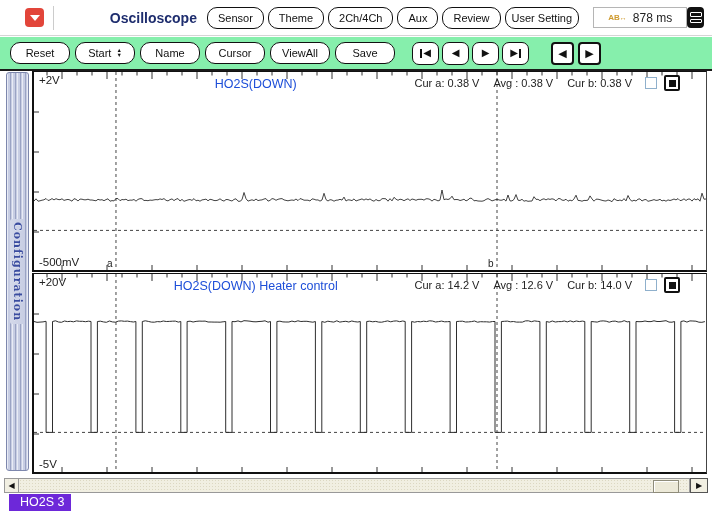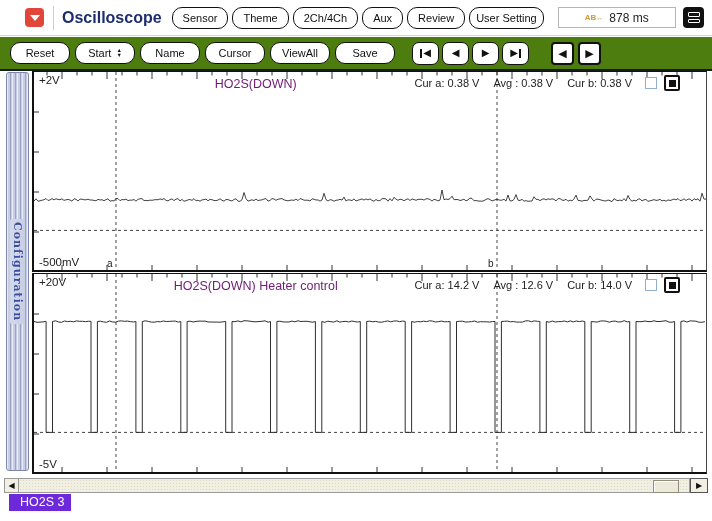--- a/index.html
+++ b/index.html
@@ -16,21 +16,21 @@
   }
   .app-icon {
     width:19px; height:19px; border-radius:4px; background:#e2453a;
     display:flex; align-items:center; justify-content:center; flex:0 0 auto;
   }
   .app-icon .tri-down {
     width:0; height:0; border-left:5px solid transparent; border-right:5px solid transparent;
     border-top:6px solid #fff; margin-top:1px;
   }
   .tb-sep { width:1px; height:24px; background:#ccc; margin:0 8px 0 9px; }
-  .app-title { font-size:16px; font-weight:bold; color:#1e2d6e; margin-right:10px; white-space:nowrap; }
+  .app-title { font-size:14px; font-weight:bold; color:#1e2d6e; margin-right:10px; white-space:nowrap;margin-left:48px; }
   .btn {
     display:inline-flex; align-items:center; justify-content:center;
     border:1.7px solid #111; border-radius:10px; background:#fff;
     font-size:11px; color:#111; height:22px; padding:0 10px; white-space:nowrap;
     font-family:"Liberation Sans", sans-serif;
   }
   .titlebar .btn { margin-right:4px; }
   .timer-box {
     margin-left:10px; width:118px; height:21px; border:1px solid #b5b5b5; background:#fff;
     display:flex; align-items:center; justify-content:center; gap:6px;
@@ -40,21 +40,21 @@
   .ab-icon .ab-bot { font-size:7px; margin-top:-1px; }
   .timer-value { font-size:12px; color:#222; }
   .menu-icon {
     margin-left:auto; margin-right:8px; width:21px; height:21px; background:#111; border-radius:4px;
     display:flex; flex-direction:column; align-items:center; justify-content:center; gap:2px;
   }
   .menu-icon .bar { width:12px; height:4.5px; border:1.5px solid #fff; background:#111; border-radius:1px; }
   
   .toolbar {
     position:absolute; top:37px; left:0; width:712px; height:34px;
-    display:flex; align-items:center; padding-left:10px; background:#4d7c0f;
+    display:flex; align-items:center; padding-left:10px; background:#86efac;
     border-bottom:2px solid #1a1a1a;
   }
   .toolbar .btn { margin-right:5px; min-width:60px; }
   .spin { display:inline-flex; flex-direction:column; line-height:1; margin-left:5px; font-size:5.5px; color:#111; }
   .pb-group { display:flex; gap:3px; margin-left:12px; }
   .pb-btn {
     width:27px; height:23px; border:1.8px solid #111; border-radius:7px; background:#fff;
     display:flex; align-items:center; justify-content:center; gap:1px;
   }
   .pb-btn .glyph { font-size:10px; color:#111; line-height:1; }
@@ -87,21 +87,21 @@
     border-left:2px solid #111; border-right:1px solid #444;
     border-top:1px solid #111; border-bottom:2px solid #111;
   }
   .chart + .chart { margin-top:1px; }
   .chart svg.wave { position:absolute; left:0; top:0; width:672px; height:198px; z-index:1; }
   .ylabel { position:absolute; left:5px; font-size:11.5px; color:#222; z-index:2; }
   .ylabel.top { top:2px; }
   .ylabel.bottom { bottom:2px;margin-top:46px; }
   .chart-title {
     position:absolute; top:5px; left:33%; transform:translateX(-50%);
-    font-size:12.5px; color:#701a75; white-space:nowrap; z-index:2;
+    font-size:12.5px; color:#1d4ed8; white-space:nowrap; z-index:2;
   }
   .readout-row {
     position:absolute; top:3px; right:26px; display:flex; align-items:center; z-index:2;
   }
   .ro { font-size:11px; color:#222; margin-left:14px; white-space:nowrap; }
   .chk {
     width:12px; height:12px; border:1px solid #8fb0cc; background:#fff; margin-left:13px; flex:0 0 auto;
   }
   .sqbtn {
     width:16px; height:16px; border:2px solid #111; border-radius:2px; background:#fff;

